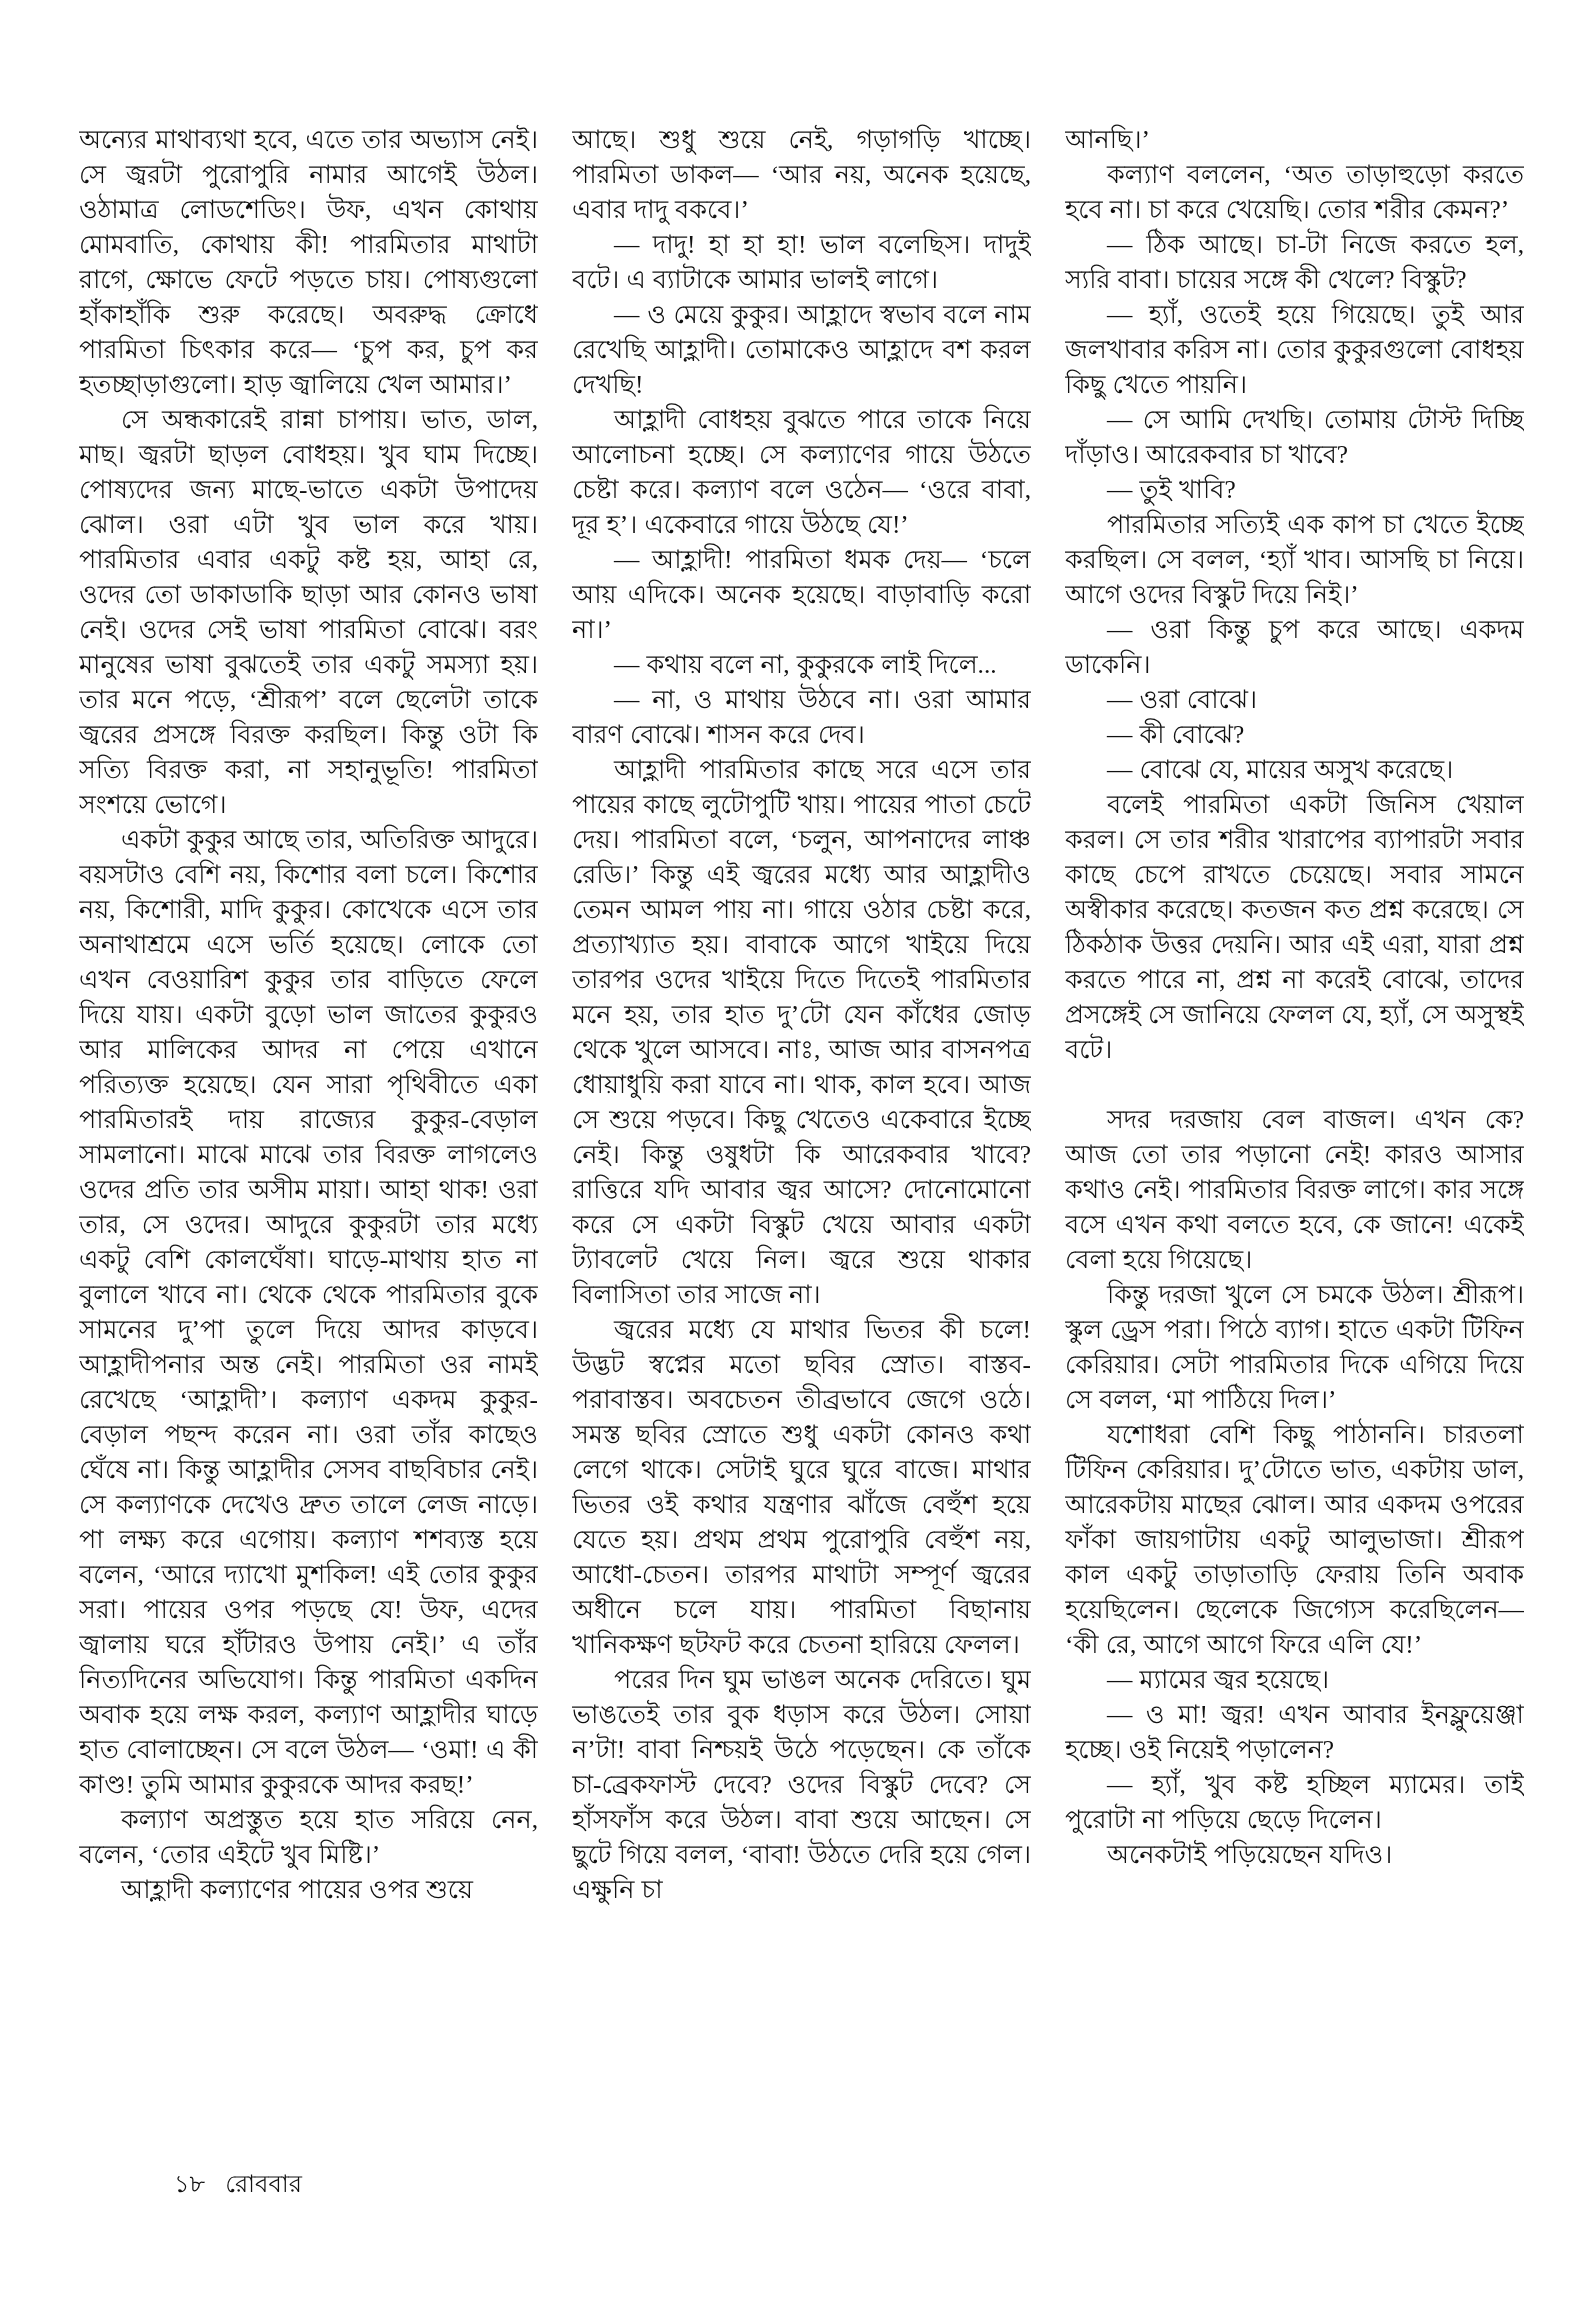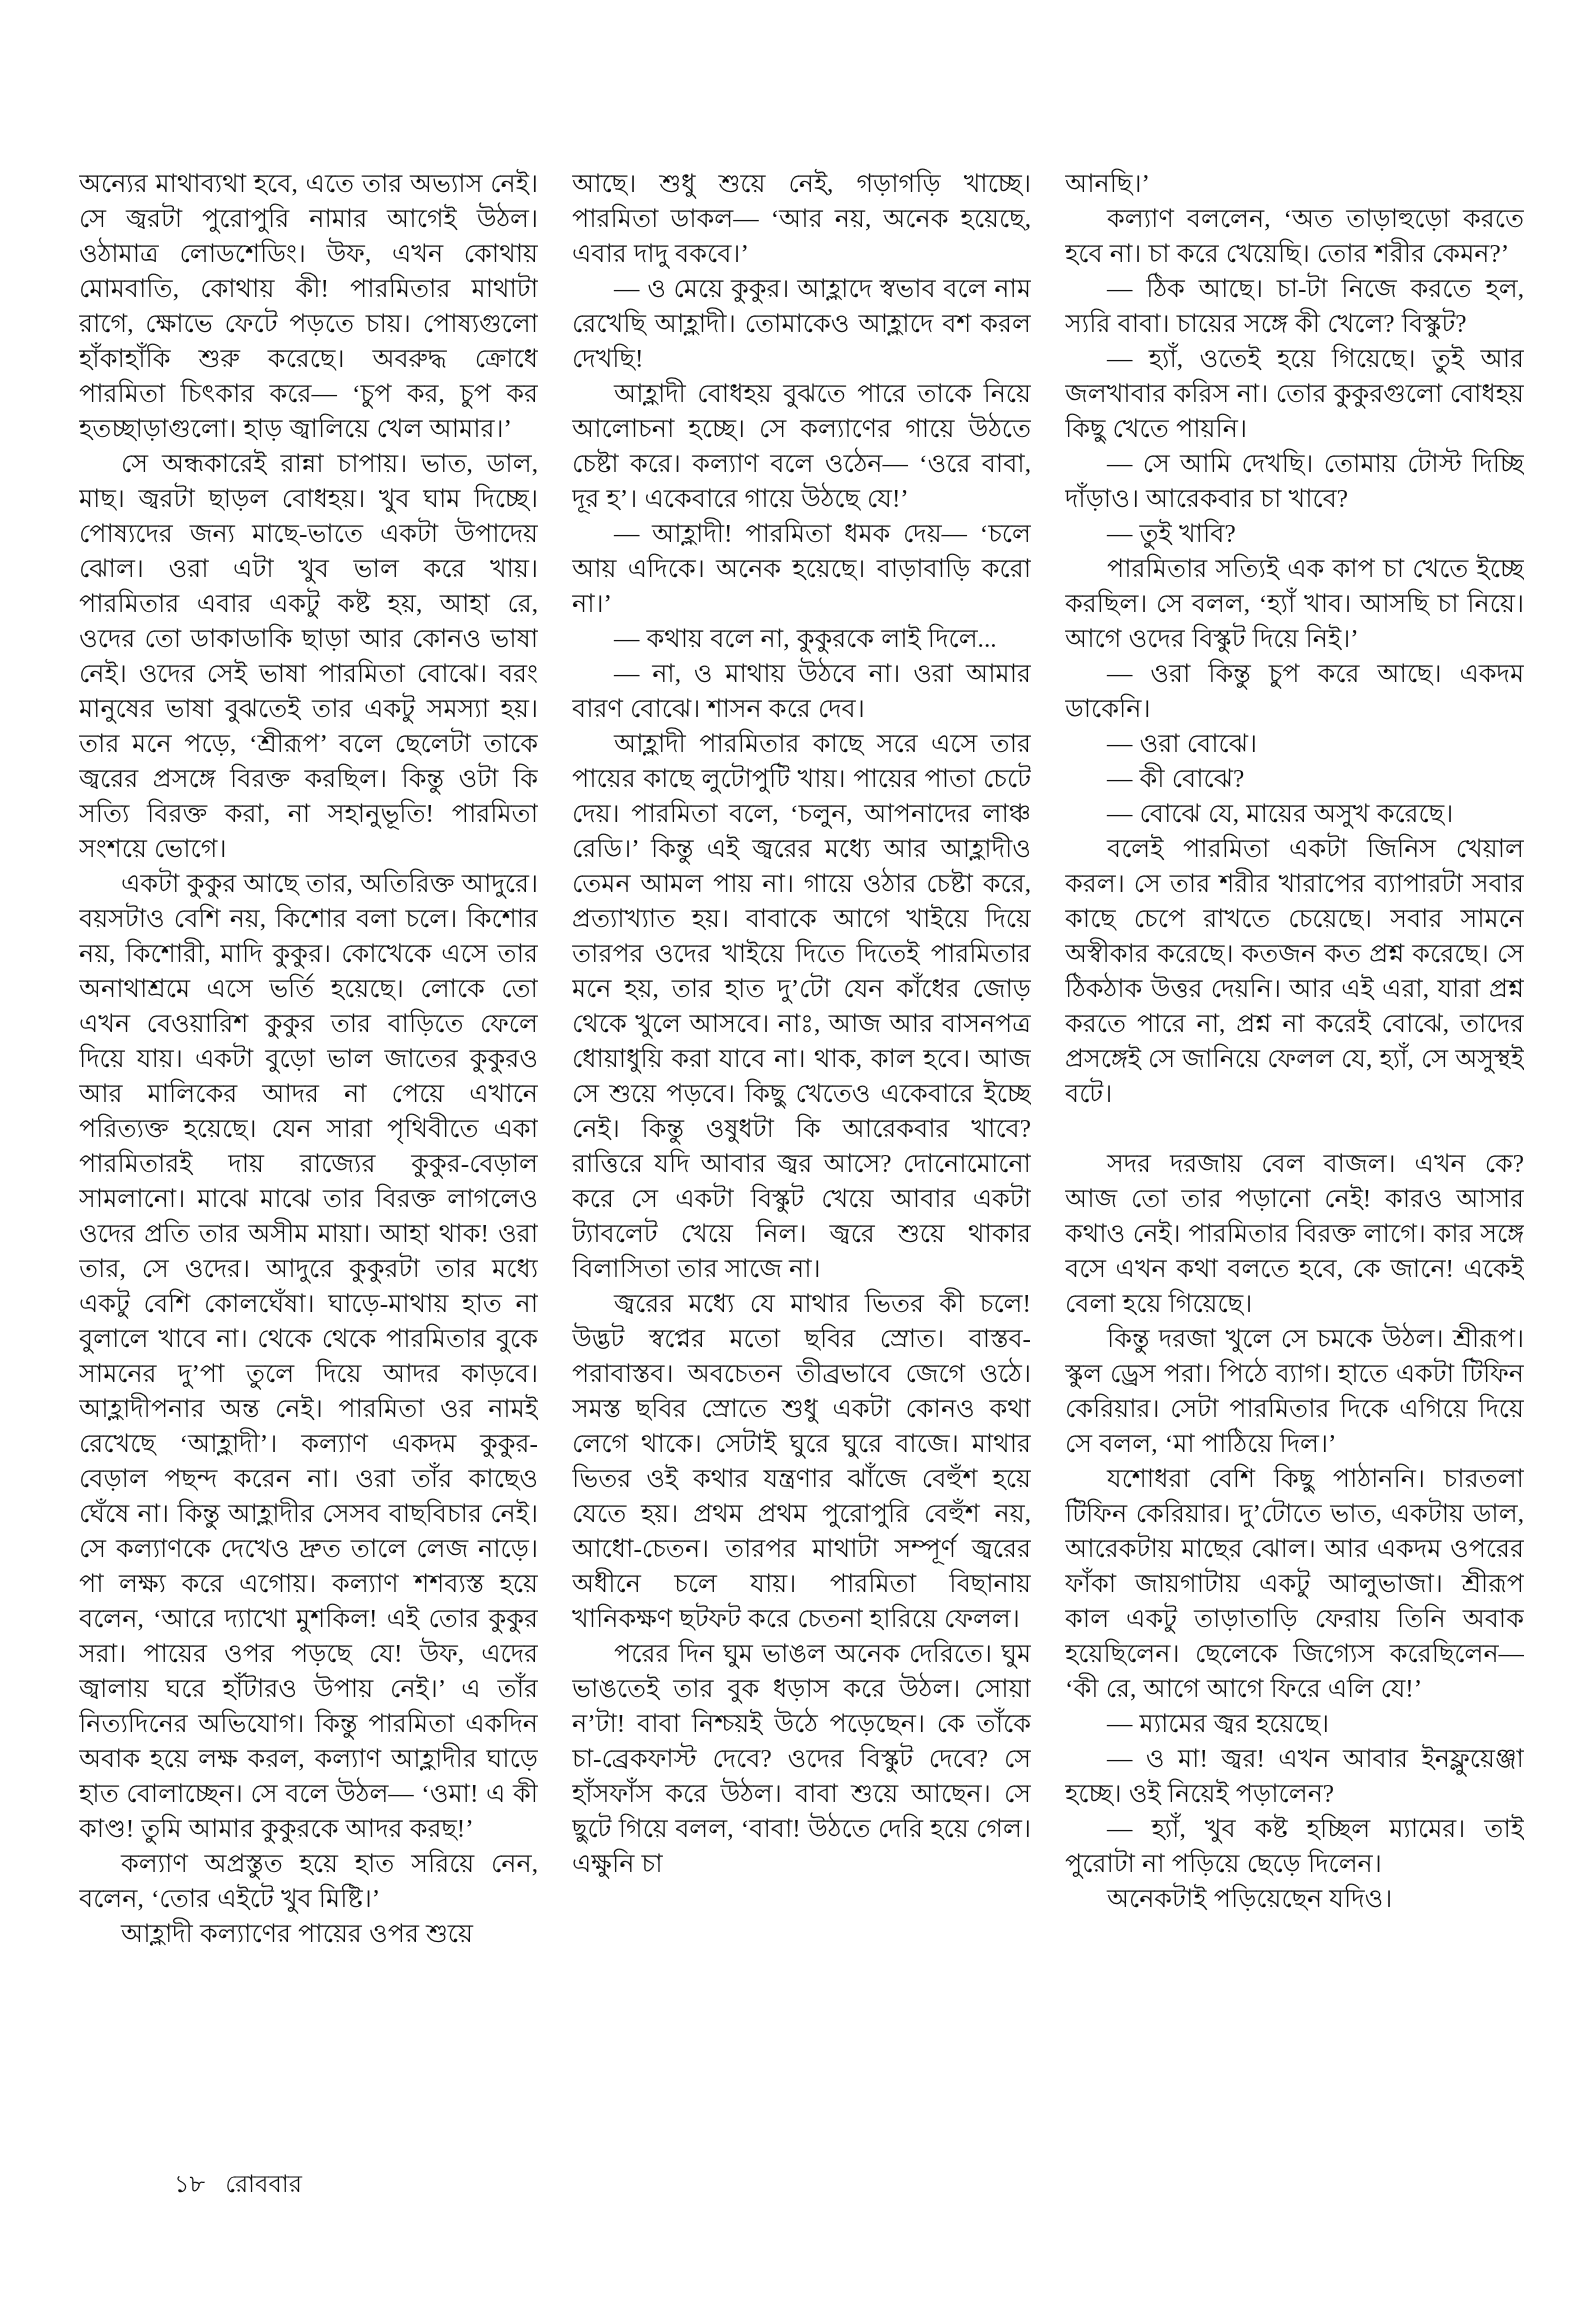--- a/index.html
+++ b/index.html
@@ -26,21 +26,20 @@
     top: 122px;
     width: 1444px;
     height: 2048px;
     display: flex;
     gap: 34px;
   }
   .column {
     width: 459px;
     flex: 0 0 459px;
     overflow: hidden;
-    margin-top: 44px;
   }
   .column p {
     margin: 0;
     padding: 0;
     font-size: 25.4px;
     line-height: 35px;
     text-align: justify;
     text-justify: inter-word;
     color: #111111;
     word-spacing: 0.8px;
@@ -73,20 +72,21 @@
   <div class="text-area">
     <div class="column">
         <p>অন্যের মাথাব্যথা হবে, এতে তার অভ্যাস নেই। সে জ্বরটা পুরোপুরি নামার আগেই উঠল। ওঠামাত্র লোডশেডিং। উফ, এখন কোথায় মোমবাতি, কোথায় কী! পারমিতার মাথাটা রাগে, ক্ষোভে ফেটে পড়তে চায়। পোষ্যগুলো হাঁকাহাঁকি শুরু করেছে। অবরুদ্ধ ক্রোধে পারমিতা চিৎকার করে— ‘চুপ কর, চুপ কর হতচ্ছাড়াগুলো। হাড় জ্বালিয়ে খেল আমার।’</p>
         <p class="indent">সে অন্ধকারেই রান্না চাপায়। ভাত, ডাল, মাছ। জ্বরটা ছাড়ল বোধহয়। খুব ঘাম দিচ্ছে। পোষ্যদের জন্য মাছে-ভাতে একটা উপাদেয় ঝোল। ওরা এটা খুব ভাল করে খায়। পারমিতার এবার একটু কষ্ট হয়, আহা রে, ওদের তো ডাকাডাকি ছাড়া আর কোনও ভাষা নেই। ওদের সেই ভাষা পারমিতা বোঝে। বরং মানুষের ভাষা বুঝতেই তার একটু সমস্যা হয়। তার মনে পড়ে, ‘শ্রীরূপ’ বলে ছেলেটা তাকে জ্বরের প্রসঙ্গে বিরক্ত করছিল। কিন্তু ওটা কি সত্যি বিরক্ত করা, না সহানুভূতি! পারমিতা সংশয়ে ভোগে।</p>
         <p class="indent">একটা কুকুর আছে তার, অতিরিক্ত আদুরে। বয়সটাও বেশি নয়, কিশোর বলা চলে। কিশোর নয়, কিশোরী, মাদি কুকুর। কোখেকে এসে তার অনাথাশ্রমে এসে ভর্তি হয়েছে। লোকে তো এখন বেওয়ারিশ কুকুর তার বাড়িতে ফেলে দিয়ে যায়। একটা বুড়ো ভাল জাতের কুকুরও আর মালিকের আদর না পেয়ে এখানে পরিত্যক্ত হয়েছে। যেন সারা পৃথিবীতে একা পারমিতারই দায় রাজ্যের কুকুর-বেড়াল সামলানো। মাঝে মাঝে তার বিরক্ত লাগলেও ওদের প্রতি তার অসীম মায়া। আহা থাক! ওরা তার, সে ওদের। আদুরে কুকুরটা তার মধ্যে একটু বেশি কোলঘেঁষা। ঘাড়ে-মাথায় হাত না বুলালে খাবে না। থেকে থেকে পারমিতার বুকে সামনের দু’পা তুলে দিয়ে আদর কাড়বে। আহ্লাদীপনার অন্ত নেই। পারমিতা ওর নামই রেখেছে ‘আহ্লাদী’। কল্যাণ একদম কুকুর-বেড়াল পছন্দ করেন না। ওরা তাঁর কাছেও ঘেঁষে না। কিন্তু আহ্লাদীর সেসব বাছবিচার নেই। সে কল্যাণকে দেখেও দ্রুত তালে লেজ নাড়ে। পা লক্ষ্য করে এগোয়। কল্যাণ শশব্যস্ত হয়ে বলেন, ‘আরে দ্যাখো মুশকিল! এই তোর কুকুর সরা। পায়ের ওপর পড়ছে যে! উফ, এদের জ্বালায় ঘরে হাঁটারও উপায় নেই।’ এ তাঁর নিত্যদিনের অভিযোগ। কিন্তু পারমিতা একদিন অবাক হয়ে লক্ষ করল, কল্যাণ আহ্লাদীর ঘাড়ে হাত বোলাচ্ছেন। সে বলে উঠল— ‘ওমা! এ কী কাণ্ড! তুমি আমার কুকুরকে আদর করছ!’</p>
         <p class="indent">কল্যাণ অপ্রস্তুত হয়ে হাত সরিয়ে নেন, বলেন, ‘তোর এইটে খুব মিষ্টি।’</p>
         <p class="indent">আহ্লাদী কল্যাণের পায়ের ওপর শুয়ে</p>
       </div>
     <div class="column">
         <p>আছে। শুধু শুয়ে নেই, গড়াগড়ি খাচ্ছে। পারমিতা ডাকল— ‘আর নয়, অনেক হয়েছে, এবার দাদু বকবে।’</p>
+        <p class="dialogue">— দাদু! হা হা হা! ভাল বলেছিস। দাদুই বটে। এ ব্যাটাকে আমার ভালই লাগে।</p>
         <p class="dialogue">— ও মেয়ে কুকুর। আহ্লাদে স্বভাব বলে নাম রেখেছি আহ্লাদী। তোমাকেও আহ্লাদে বশ করল দেখছি!</p>
         <p class="indent">আহ্লাদী বোধহয় বুঝতে পারে তাকে নিয়ে আলোচনা হচ্ছে। সে কল্যাণের গায়ে উঠতে চেষ্টা করে। কল্যাণ বলে ওঠেন— ‘ওরে বাবা, দূর হ’। একেবারে গায়ে উঠছে যে!’</p>
         <p class="dialogue">— আহ্লাদী! পারমিতা ধমক দেয়— ‘চলে আয় এদিকে। অনেক হয়েছে। বাড়াবাড়ি করো না।’</p>
         <p class="dialogue">— কথায় বলে না, কুকুরকে লাই দিলে...</p>
         <p class="dialogue">— না, ও মাথায় উঠবে না। ওরা আমার বারণ বোঝে। শাসন করে দেব।</p>
         <p class="indent">আহ্লাদী পারমিতার কাছে সরে এসে তার পায়ের কাছে লুটোপুটি খায়। পায়ের পাতা চেটে দেয়। পারমিতা বলে, ‘চলুন, আপনাদের লাঞ্চ রেডি।’ কিন্তু এই জ্বরের মধ্যে আর আহ্লাদীও তেমন আমল পায় না। গায়ে ওঠার চেষ্টা করে, প্রত্যাখ্যাত হয়। বাবাকে আগে খাইয়ে দিয়ে তারপর ওদের খাইয়ে দিতে দিতেই পারমিতার মনে হয়, তার হাত দু’টো যেন কাঁধের জোড় থেকে খুলে আসবে। নাঃ, আজ আর বাসনপত্র ধোয়াধুয়ি করা যাবে না। থাক, কাল হবে। আজ সে শুয়ে পড়বে। কিছু খেতেও একেবারে ইচ্ছে নেই। কিন্তু ওষুধটা কি আরেকবার খাবে? রাত্তিরে যদি আবার জ্বর আসে? দোনোমোনো করে সে একটা বিস্কুট খেয়ে আবার একটা ট্যাবলেট খেয়ে নিল। জ্বরে শুয়ে থাকার বিলাসিতা তার সাজে না।</p>
         <p class="indent">জ্বরের মধ্যে যে মাথার ভিতর কী চলে! উদ্ভট স্বপ্নের মতো ছবির স্রোত। বাস্তব-পরাবাস্তব। অবচেতন তীব্রভাবে জেগে ওঠে। সমস্ত ছবির স্রোতে শুধু একটা কোনও কথা লেগে থাকে। সেটাই ঘুরে ঘুরে বাজে। মাথার ভিতর ওই কথার যন্ত্রণার ঝাঁজে বেহুঁশ হয়ে যেতে হয়। প্রথম প্রথম পুরোপুরি বেহুঁশ নয়, আধো-চেতন। তারপর মাথাটা সম্পূর্ণ জ্বরের অধীনে চলে যায়। পারমিতা বিছানায় খানিকক্ষণ ছটফট করে চেতনা হারিয়ে ফেলল।</p>
         <p class="indent">পরের দিন ঘুম ভাঙল অনেক দেরিতে। ঘুম ভাঙতেই তার বুক ধড়াস করে উঠল। সোয়া ন’টা! বাবা নিশ্চয়ই উঠে পড়েছেন। কে তাঁকে চা-ব্রেকফাস্ট দেবে? ওদের বিস্কুট দেবে? সে হাঁসফাঁস করে উঠল। বাবা শুয়ে আছেন। সে ছুটে গিয়ে বলল, ‘বাবা! উঠতে দেরি হয়ে গেল। এক্ষুনি চা</p>
       </div>
     <div class="column">

